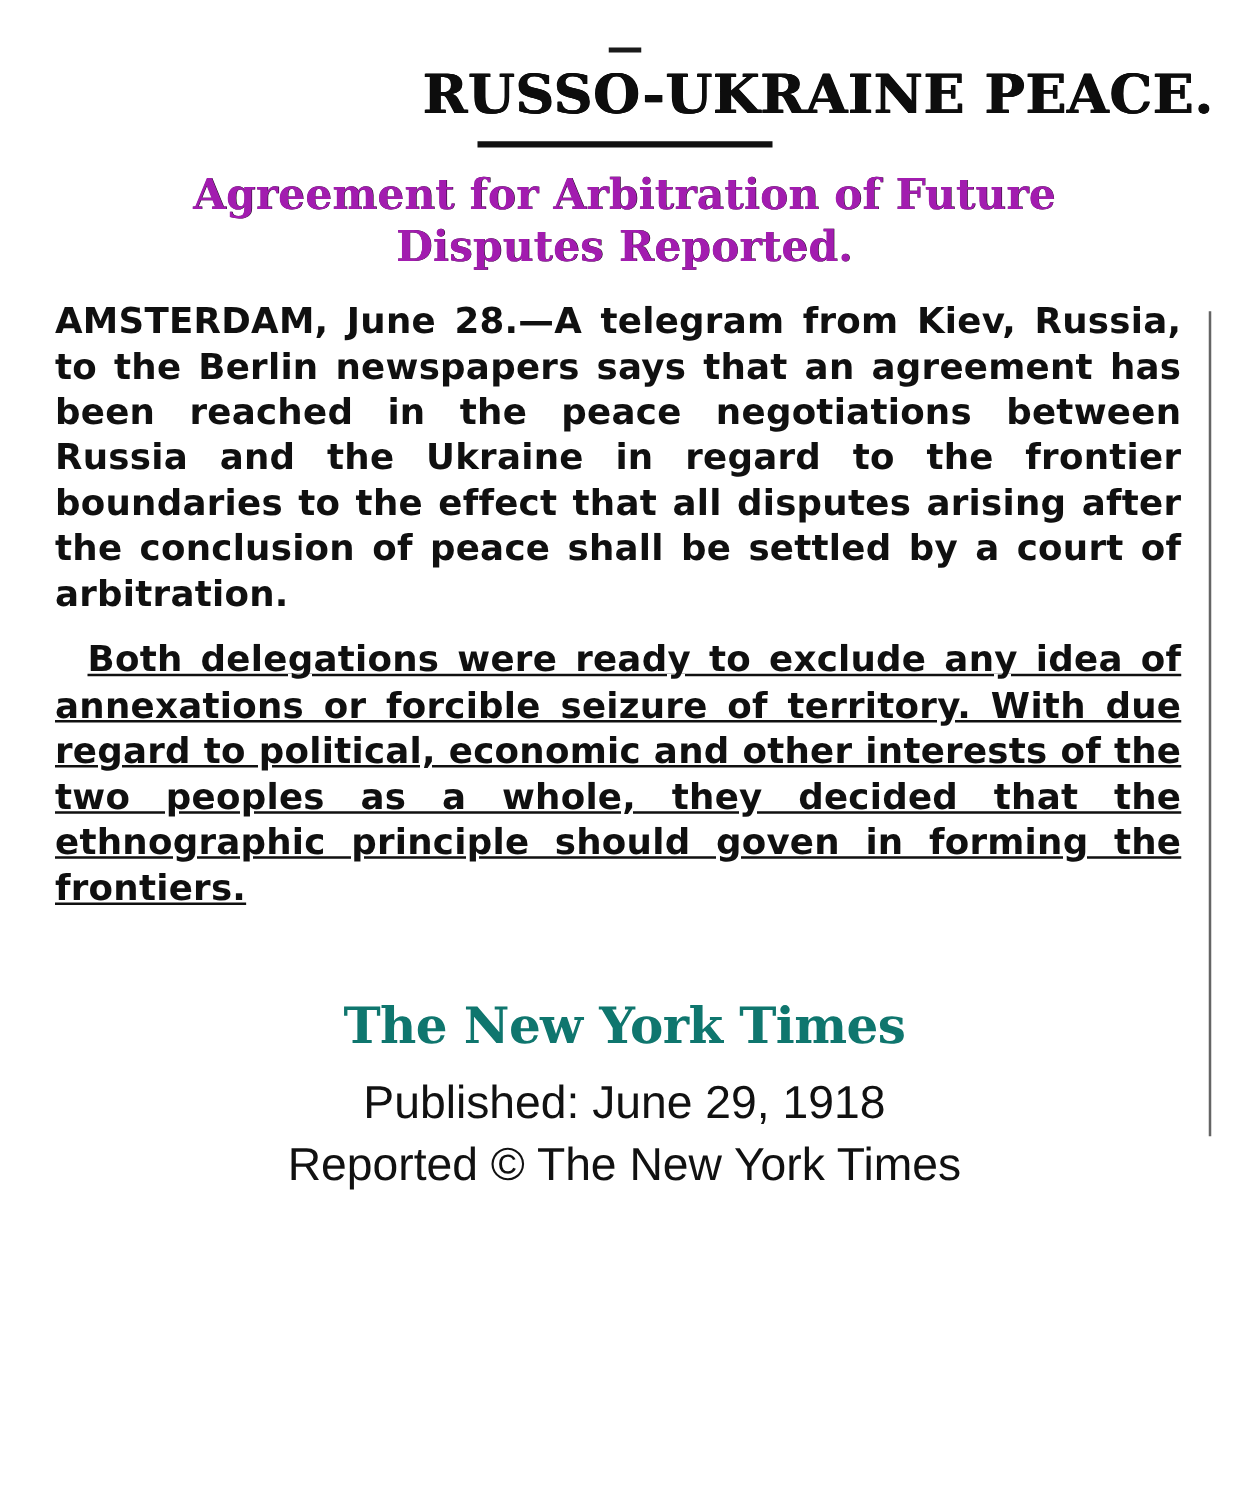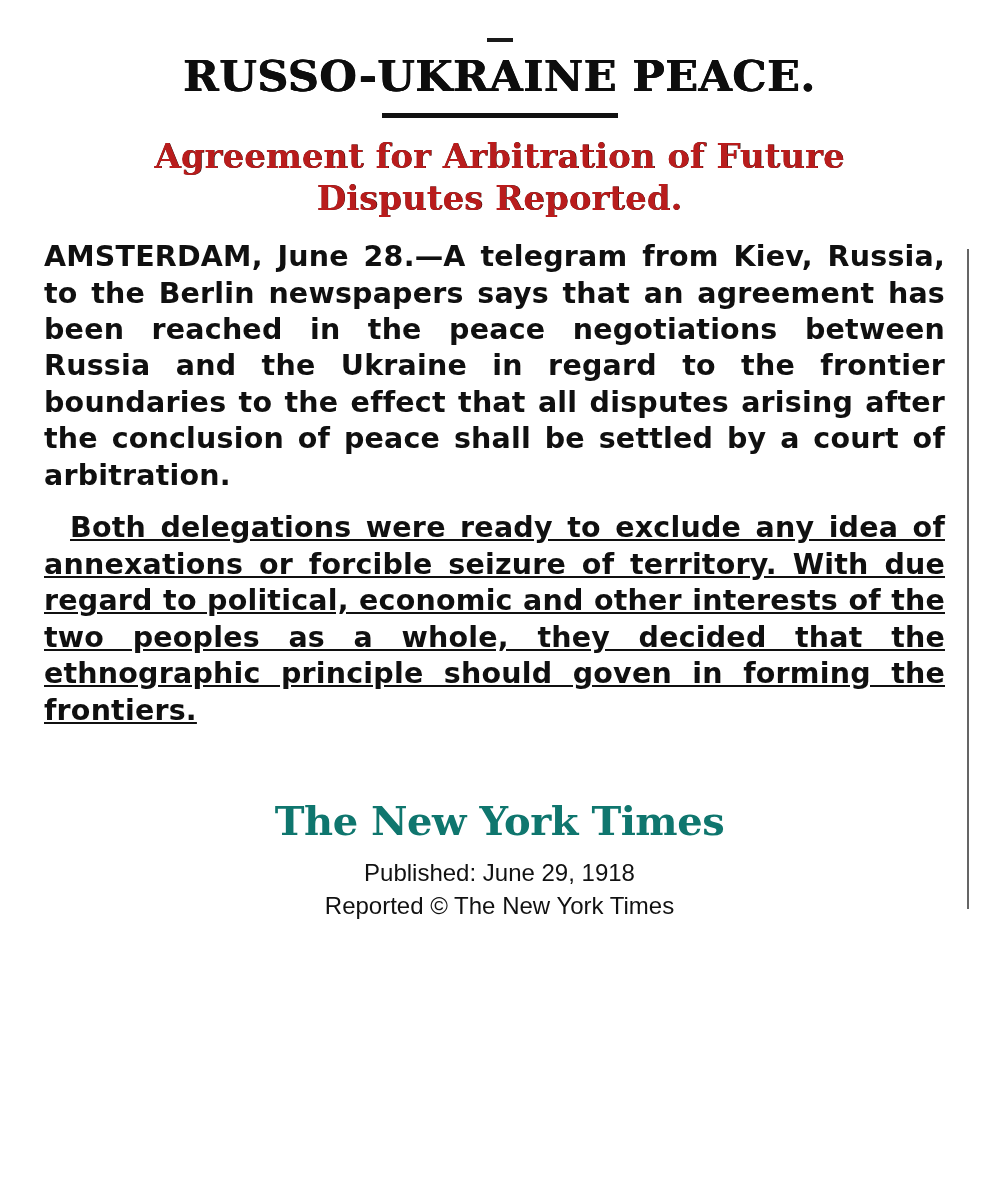--- a/index.html
+++ b/index.html
@@ -27,21 +27,21 @@
   
   .top-dash {
     width: 26px;
     height: 4px;
     background: #1a1a1a;
     margin: 38px auto 0 auto;
   }
 
   
   .headline {
-    text-align: center;
+    text-align: right;
     font-family: "DejaVu Serif", serif;
     font-weight: bold;
     font-size: 43px;
     letter-spacing: 0.5px;
     line-height: 1.05;
     margin: 12px 0 0 0;
     color: #0d0d0d;
     text-shadow: 0.4px 0 0 #0d0d0d, -0.4px 0 0 #0d0d0d;
   }
 
@@ -54,21 +54,21 @@
 
   
   .subhead {
     text-align: center;
     font-family: "DejaVu Serif", serif;
     font-weight: bold;
     font-size: 34px;
     line-height: 1.22;
     margin: 18px auto 0 auto;
     width: 92%;
-    color: #b91c1c;
+    color: #a21caf;
     text-shadow: 0.35px 0 0 #0d0d0d;
   }
 
   
   .body-col {
     margin: 20px 0 0 0;
     position: relative;
     padding-right: 10px;
   }
   
@@ -107,21 +107,21 @@
   .masthead {
     font-family: "DejaVu Serif", serif;
     font-weight: bold;
     font-size: 40px;
     letter-spacing: -0.5px;
     color: #0f766e;
     line-height: 1;
   }
   .credit {
     font-family: "Liberation Sans", sans-serif;
-    font-size: 24px;
+    font-size: 37px;
     color: #111;
     margin-top: 16px;
     line-height: 1.35;
   }
 </style>
 </head>
 <body>
 
 <div class="clipping">
 

